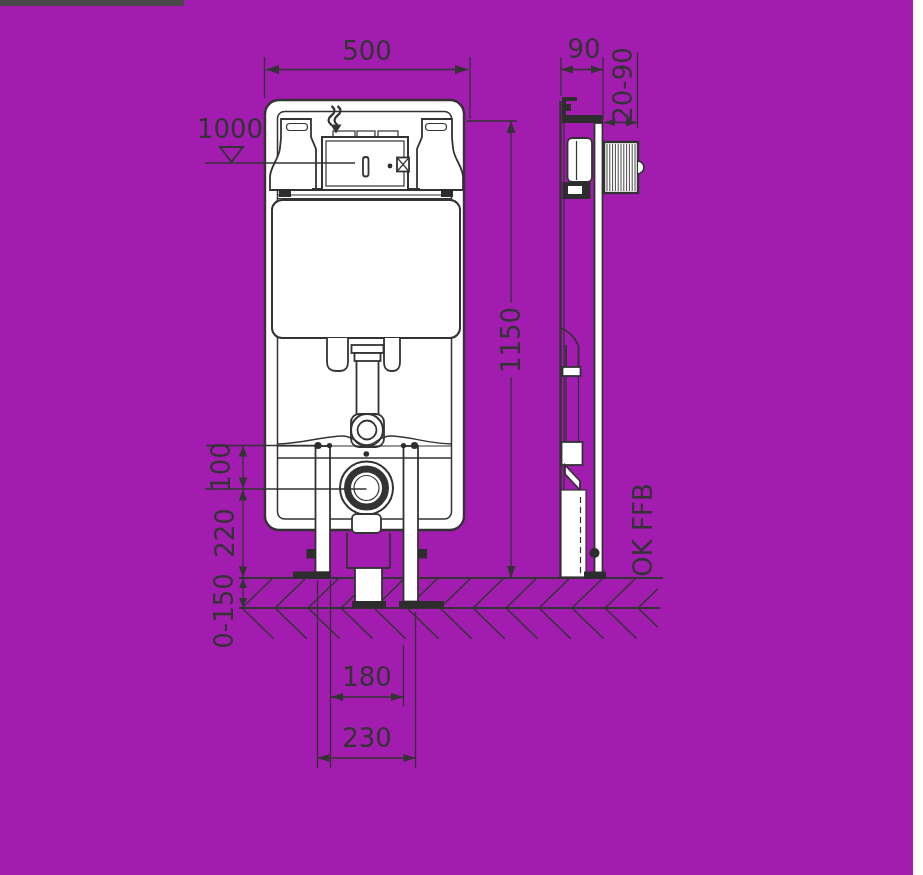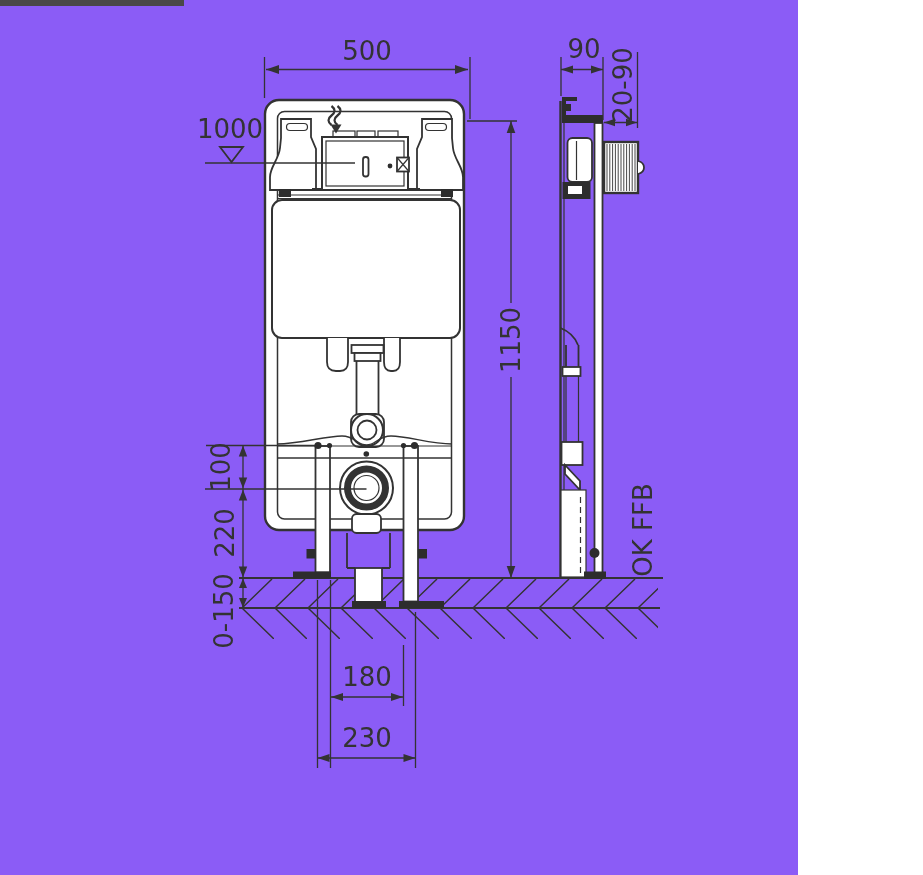--- a/index.html
+++ b/index.html
@@ -1,16 +1,16 @@
 <!DOCTYPE html>
 <html><head>
 <meta charset="utf-8">
 <style>
   html,body{margin:0;padding:0;background:#ffffff;}
-  .stage{position:relative;width:798px;height:875px;background:#8b5cf6;overflow:hidden;
+  .stage{position:relative;width:913px;height:875px;background:#a21caf;overflow:hidden;
          font-family:"DejaVu Sans","Liberation Sans",sans-serif;}
   .topbar{position:absolute;left:0;top:0;width:184px;height:6px;}
   svg{position:absolute;left:0;top:0;}
   svg text{font-family:"DejaVu Sans","Liberation Sans",sans-serif;font-size:26px;fill:#333;}
   .ln{stroke:#333;fill:none;}
   .thick{stroke-width:2.4;}
   .mid{stroke-width:1.8;}
   .thin{stroke-width:1.2;}
   .dim{stroke:#333;stroke-width:1.3;fill:none;}
   .arr{fill:#333;stroke:none;}

